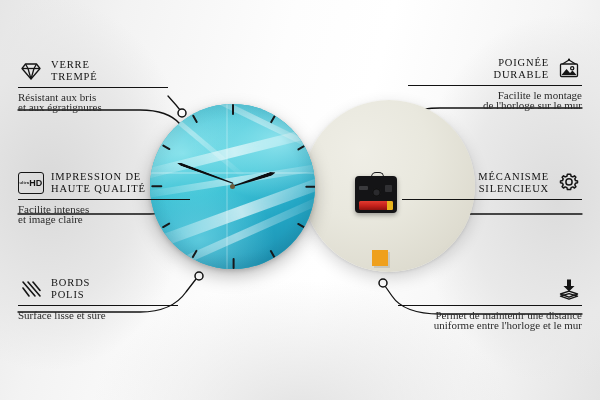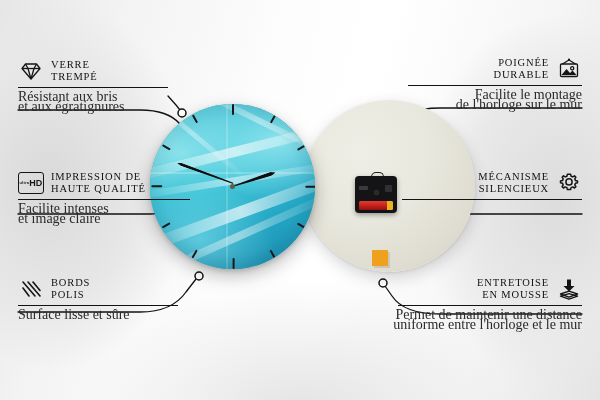--- a/index.html
+++ b/index.html
@@ -67,21 +67,21 @@
   
   .feat{position:absolute;width:200px;}
   .feat.left{text-align:left;}
   .feat.right{text-align:right;}
   .frow{display:flex;align-items:center;gap:7px;}
   .feat.right .frow{justify-content:flex-end;}
   .ficon{width:26px;height:26px;flex:0 0 26px;display:flex;align-items:center;justify-content:center;color:#151515;}
   .ftitle{font-family:"Liberation Serif",serif;font-weight:normal;font-size:10.5px;letter-spacing:.85px;
           line-height:12.5px;color:#121212;text-transform:uppercase;}
   .rule{height:1.4px;background:#121212;margin:3px 0 3.5px 0;}
-  .fdesc{font-family:"Liberation Serif",serif;font-size:14px;line-height:10.2px;color:#2a2a2a;}
+  .fdesc{font-family:"Liberation Serif",serif;font-size:11px;line-height:10.2px;color:#2a2a2a;}
 
   #feat-verre{left:18px;top:58px;}
   #feat-impression{left:18px;top:170px;}
   #feat-bords{left:18px;top:276px;}
   #feat-poignee{left:382px;top:56px;}
   #feat-mecanisme{left:382px;top:170px;}
   #feat-entretoise{left:382px;top:276px;}
 
   #feat-verre .rule{width:150px;}
   #feat-impression .rule{width:172px;}
@@ -287,23 +287,20 @@
           <path d="M12 3.2 L13.6 3.2 L14.1 5.2 L15.8 5.9 L17.5 4.8 L18.9 6.2 L17.8 7.9 L18.5 9.6 L20.5 10.1 L20.5 11.7 L18.5 12.2 L17.8 13.9 L18.9 15.6 L17.5 17 L15.8 15.9 L14.1 16.6 L13.6 18.6 L12 18.6 L10.4 18.6 L9.9 16.6 L8.2 15.9 L6.5 17 L5.1 15.6 L6.2 13.9 L5.5 12.2 L3.5 11.7 L3.5 10.1 L5.5 9.6 L6.2 7.9 L5.1 6.2 L6.5 4.8 L8.2 5.9 L9.9 5.2 L10.4 3.2 Z"></path>
           <circle cx="12" cy="10.9" r="3.1"></circle>
         </svg>
       </span>
     </div>
     <div class="rule"></div>
   </div>
 
   <div class="feat right" id="feat-entretoise">
     <div class="frow">
-      <span class="ftitle">
-        <span>ENTRETOISE</span><br><span>EN MOUSSE</span>
-      </span>
       <span class="ficon">
         <svg viewBox="0 0 24 24" width="24" height="24" fill="none" stroke="#151515" stroke-width="1.4" stroke-linejoin="round">
           <path d="M10 2.5 H14 V9 H17.5 L12 14.5 L6.5 9 H10 Z" fill="#151515" stroke="none"></path>
           <path d="M12 14.2 L20.5 17 L12 20.2 L3.5 17 Z"></path>
           <path d="M12 16.6 L20.5 19.2 L12 22.2 L3.5 19.2 Z"></path>
         </svg>
       </span>
     </div>
     <div class="rule"></div>
     <div class="fdesc">

